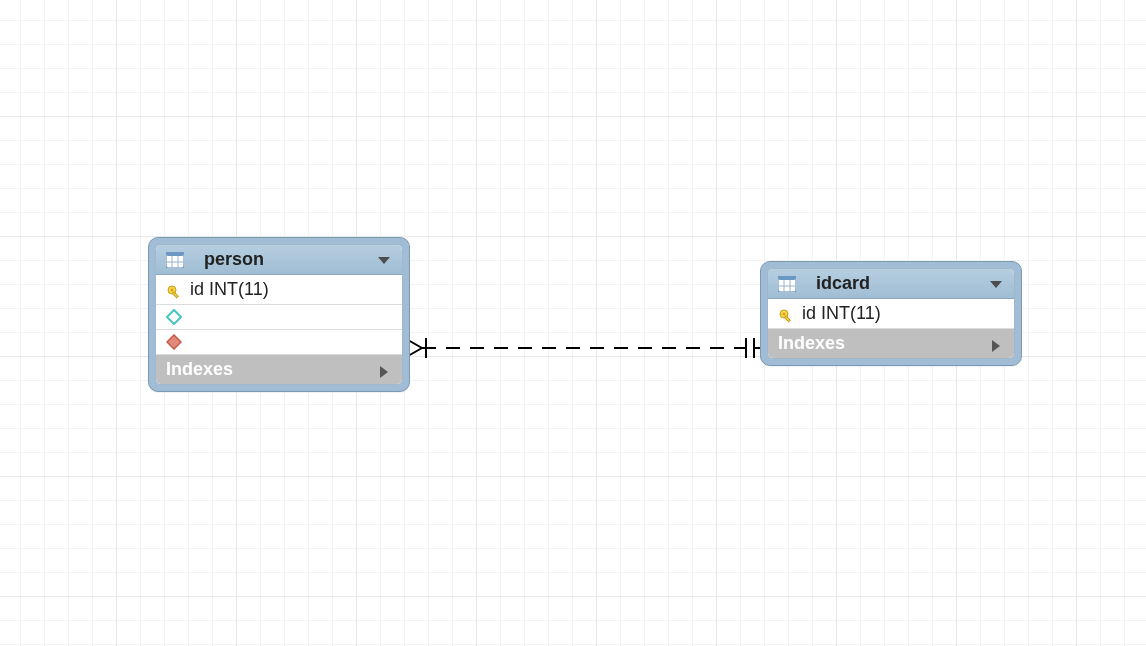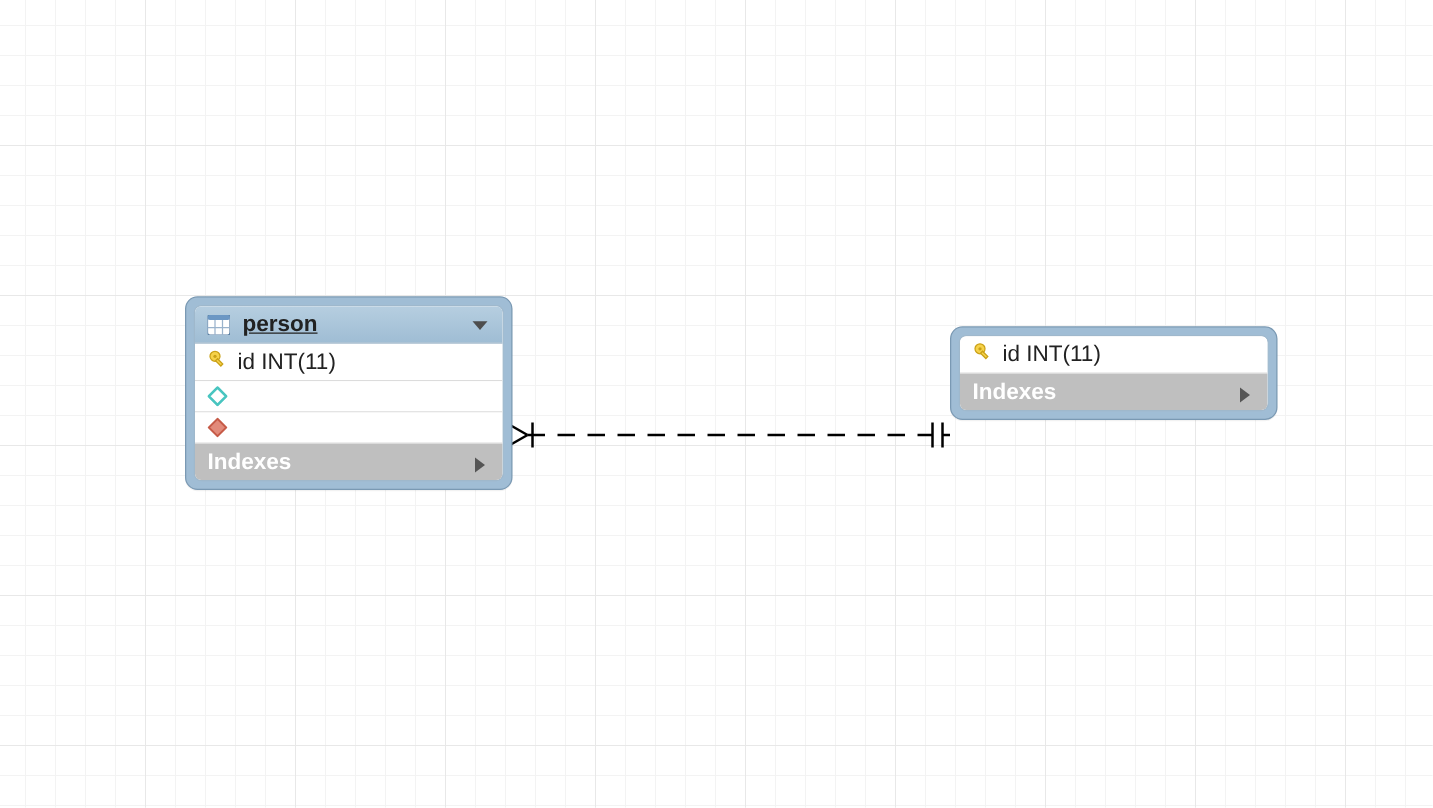--- a/index.html
+++ b/index.html
@@ -11,24 +11,24 @@
       linear-gradient(to bottom,#e8e8e8 1px,transparent 1px),
       linear-gradient(to right,#f3f3f3 1px,transparent 1px),
       linear-gradient(to bottom,#f3f3f3 1px,transparent 1px);
     background-size:120px 120px,120px 120px,24px 24px,24px 24px;
     background-position:-4px -4px,-4px -4px,-4px -4px,-4px -4px;}
   .canvas{position:absolute;inset:0;}
   
   .entity{position:absolute;border:1px solid #7a99b3;border-radius:10px;
     background:#a0bdd5;box-shadow:0 1px 0 rgba(0,0,0,.05);overflow:hidden;}
   .entity-inner{margin:6px;border:1px solid #9fb8cc;border-radius:6px;background:#fff;overflow:hidden;}
-  .entity-header{display:flex;align-items:center;gap:10px;padding:4px 10px;
-    background:linear-gradient(#b6cee0,#9fbdd4);border-bottom:1px solid #8ba8bf;text-decoration:underline;}
+  .entity-header{display:flex;align-items:center;gap:20px;padding:4px 10px;
+    background:linear-gradient(#b6cee0,#9fbdd4);border-bottom:1px solid #8ba8bf;}
   .entity-title{font-weight:700;flex:1;}
-  .col{display:flex;align-items:flex-start;gap:8px;padding:4px 10px;border-bottom:1px solid #dcdcdc;background:#fff;}
+  .col{display:flex;align-items:flex-end;gap:8px;padding:4px 10px;border-bottom:1px solid #dcdcdc;background:#fff;}
   .col:last-of-type{border-bottom:1px solid #ccc;}
   .indexes{display:flex;align-items:flex-end;justify-content:space-between;padding:4px 10px;
     background:#bfbfbf;color:#fff;font-weight:700;}
   
   .ico{width:16px;height:16px;display:inline-block;flex:0 0 16px;}
   .ico-table{width:18px;height:16px;display:inline-block;flex:0 0 18px;}
   
   .rel{position:absolute;overflow:visible;}
 </style>
 </head>
@@ -104,20 +104,37 @@
           <svg width="16" height="16" viewBox="0 0 16 16">
               <path d="M4 2 L12 8 L4 14 Z" fill="#555"></path>
             </svg>
         </span>
       </div>
     </div>
   </div>
 
   <div class="entity" style="left:760px;top:261px;width:260px">
     <div class="entity-inner">
+      <div class="entity-header">
+        <span class="ico-table">
+          <svg width="18" height="16" viewBox="0 0 18 16">
+            <rect x="0" y="0" width="18" height="16" rx="2" fill="#fff" stroke="#5a7fa3"></rect>
+            <rect x="0" y="0" width="18" height="4" rx="2" fill="#6b97c4"></rect>
+            <line x1="6" y1="4" x2="6" y2="16" stroke="#9ab3cc"></line>
+            <line x1="12" y1="4" x2="12" y2="16" stroke="#9ab3cc"></line>
+            <line x1="0" y1="10" x2="18" y2="10" stroke="#9ab3cc"></line>
+          </svg>
+        </span>
+        <span class="entity-title">idcard</span>
+        <span class="ico">
+          <svg width="16" height="16" viewBox="0 0 16 16">
+              <path d="M2 5 L8 12 L14 5 Z" fill="#4d4d4d"></path>
+            </svg>
+        </span>
+      </div>
 
       <div class="col">
         <span class="ico">
           <svg width="16" height="16" viewBox="0 0 16 16">
             <circle cx="6" cy="6" r="4" fill="#f6d24a" stroke="#caa117"></circle>
             <circle cx="6" cy="6" r="1.3" fill="#caa117"></circle>
             <rect x="8" y="8" width="6" height="2.2" transform="rotate(45 8 8)" fill="#f6d24a" stroke="#caa117"></rect>
           </svg>
         </span>
         <span>

